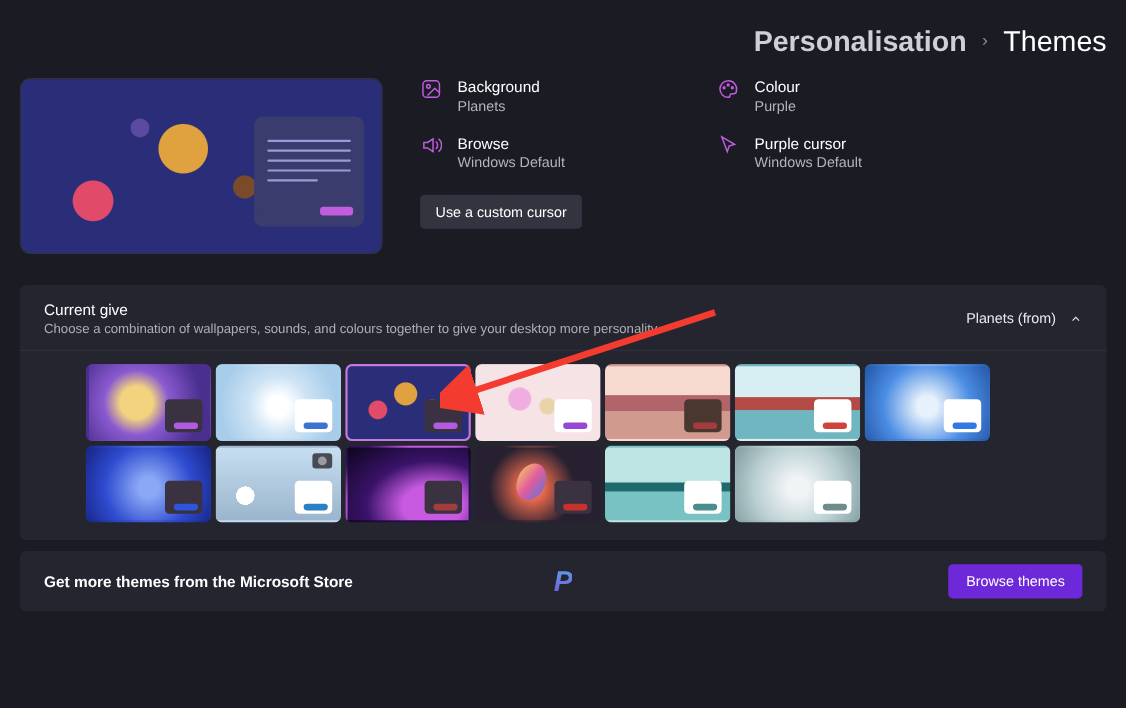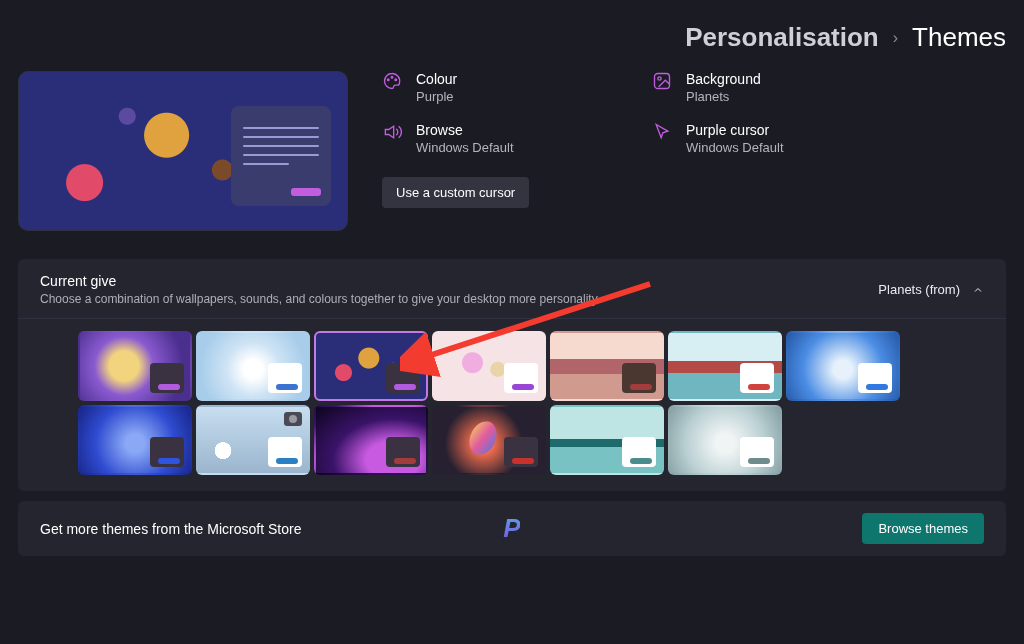--- a/index.html
+++ b/index.html
@@ -143,30 +143,30 @@
     pointer-events:none;
   }
 
   
   .store{
     background:#24252f; border-radius:6px;
     margin-top:10px;
     display:flex; align-items:center; justify-content:space-between;
     padding:12px 22px; position:relative;
   }
-  .store .txt{font-size:14px;}
+  .store .txt{font-size:14px;font-weight:bold;}
   .store .logo{
     position:absolute; left:50%; transform:translateX(-50%);
     font-weight:800; font-size:26px;
     background:linear-gradient(#5aa8e8,#7a4fe0);
     -webkit-background-clip:text; background-clip:text; color:transparent;
     font-style:italic;
   }
   .browse{
-    background:#0f766e;color:#fff;border:none;
+    background:#6d28d9;color:#fff;border:none;
     padding:8px 16px;border-radius:4px;font-size:13px;cursor:pointer;
   }
 </style>
 </head>
 <body>
 
 <div class="breadcrumb">
   <span class="crumb-parent">Personalisation</span>
   <span class="crumb-sep">›</span>
   <span class="crumb-current">Themes</span>
@@ -179,43 +179,43 @@
         <div></div>
         <div></div>
         <div></div>
         <div></div>
       </div>
     <div class="accent"></div>
   </div>
 
   <div class="props">
     <div class="props-row">
+      <div class="prop">
+        <svg viewBox="0 0 24 24" fill="none" stroke="#c25de0" stroke-width="1.6">
+            <rect x="3" y="3" width="18" height="18" rx="4"></rect>
+            <circle cx="9" cy="9" r="2"></circle>
+            <path d="M21 16l-5-5-8 8"></path>
+          </svg>
+        <div>
+          <div class="label">Background</div>
+          <div class="value">Planets</div>
+        </div>
+      </div>
       <div class="prop">
         <svg viewBox="0 0 24 24" fill="none" stroke="#c25de0" stroke-width="1.6">
             <path d="M12 3a9 9 0 1 0 0 18c1.7 0 2-1.2 2-2 0-1 .8-2 2-2h2a3 3 0 0 0 3-3 9 9 0 0 0-9-11z"></path>
             <circle cx="7.5" cy="10.5" r="1"></circle>
             <circle cx="12" cy="7.5" r="1"></circle>
             <circle cx="16.5" cy="10.5" r="1"></circle>
           </svg>
         <div>
           <div class="label">Colour</div>
           <div class="value">Purple</div>
         </div>
       </div>
-      <div class="prop">
-        <svg viewBox="0 0 24 24" fill="none" stroke="#c25de0" stroke-width="1.6">
-            <rect x="3" y="3" width="18" height="18" rx="4"></rect>
-            <circle cx="9" cy="9" r="2"></circle>
-            <path d="M21 16l-5-5-8 8"></path>
-          </svg>
-        <div>
-          <div class="label">Background</div>
-          <div class="value">Planets</div>
-        </div>
-      </div>
     </div>
     <div class="props-row">
       <div class="prop">
         <svg viewBox="0 0 24 24" fill="none" stroke="#c25de0" stroke-width="1.6">
             <path d="M4 9v6h4l6 4V5L8 9H4z"></path>
             <path d="M17 8a5 5 0 0 1 0 8"></path>
             <path d="M20 5a9 9 0 0 1 0 14"></path>
           </svg>
         <div>
           <div class="label">Browse</div>

